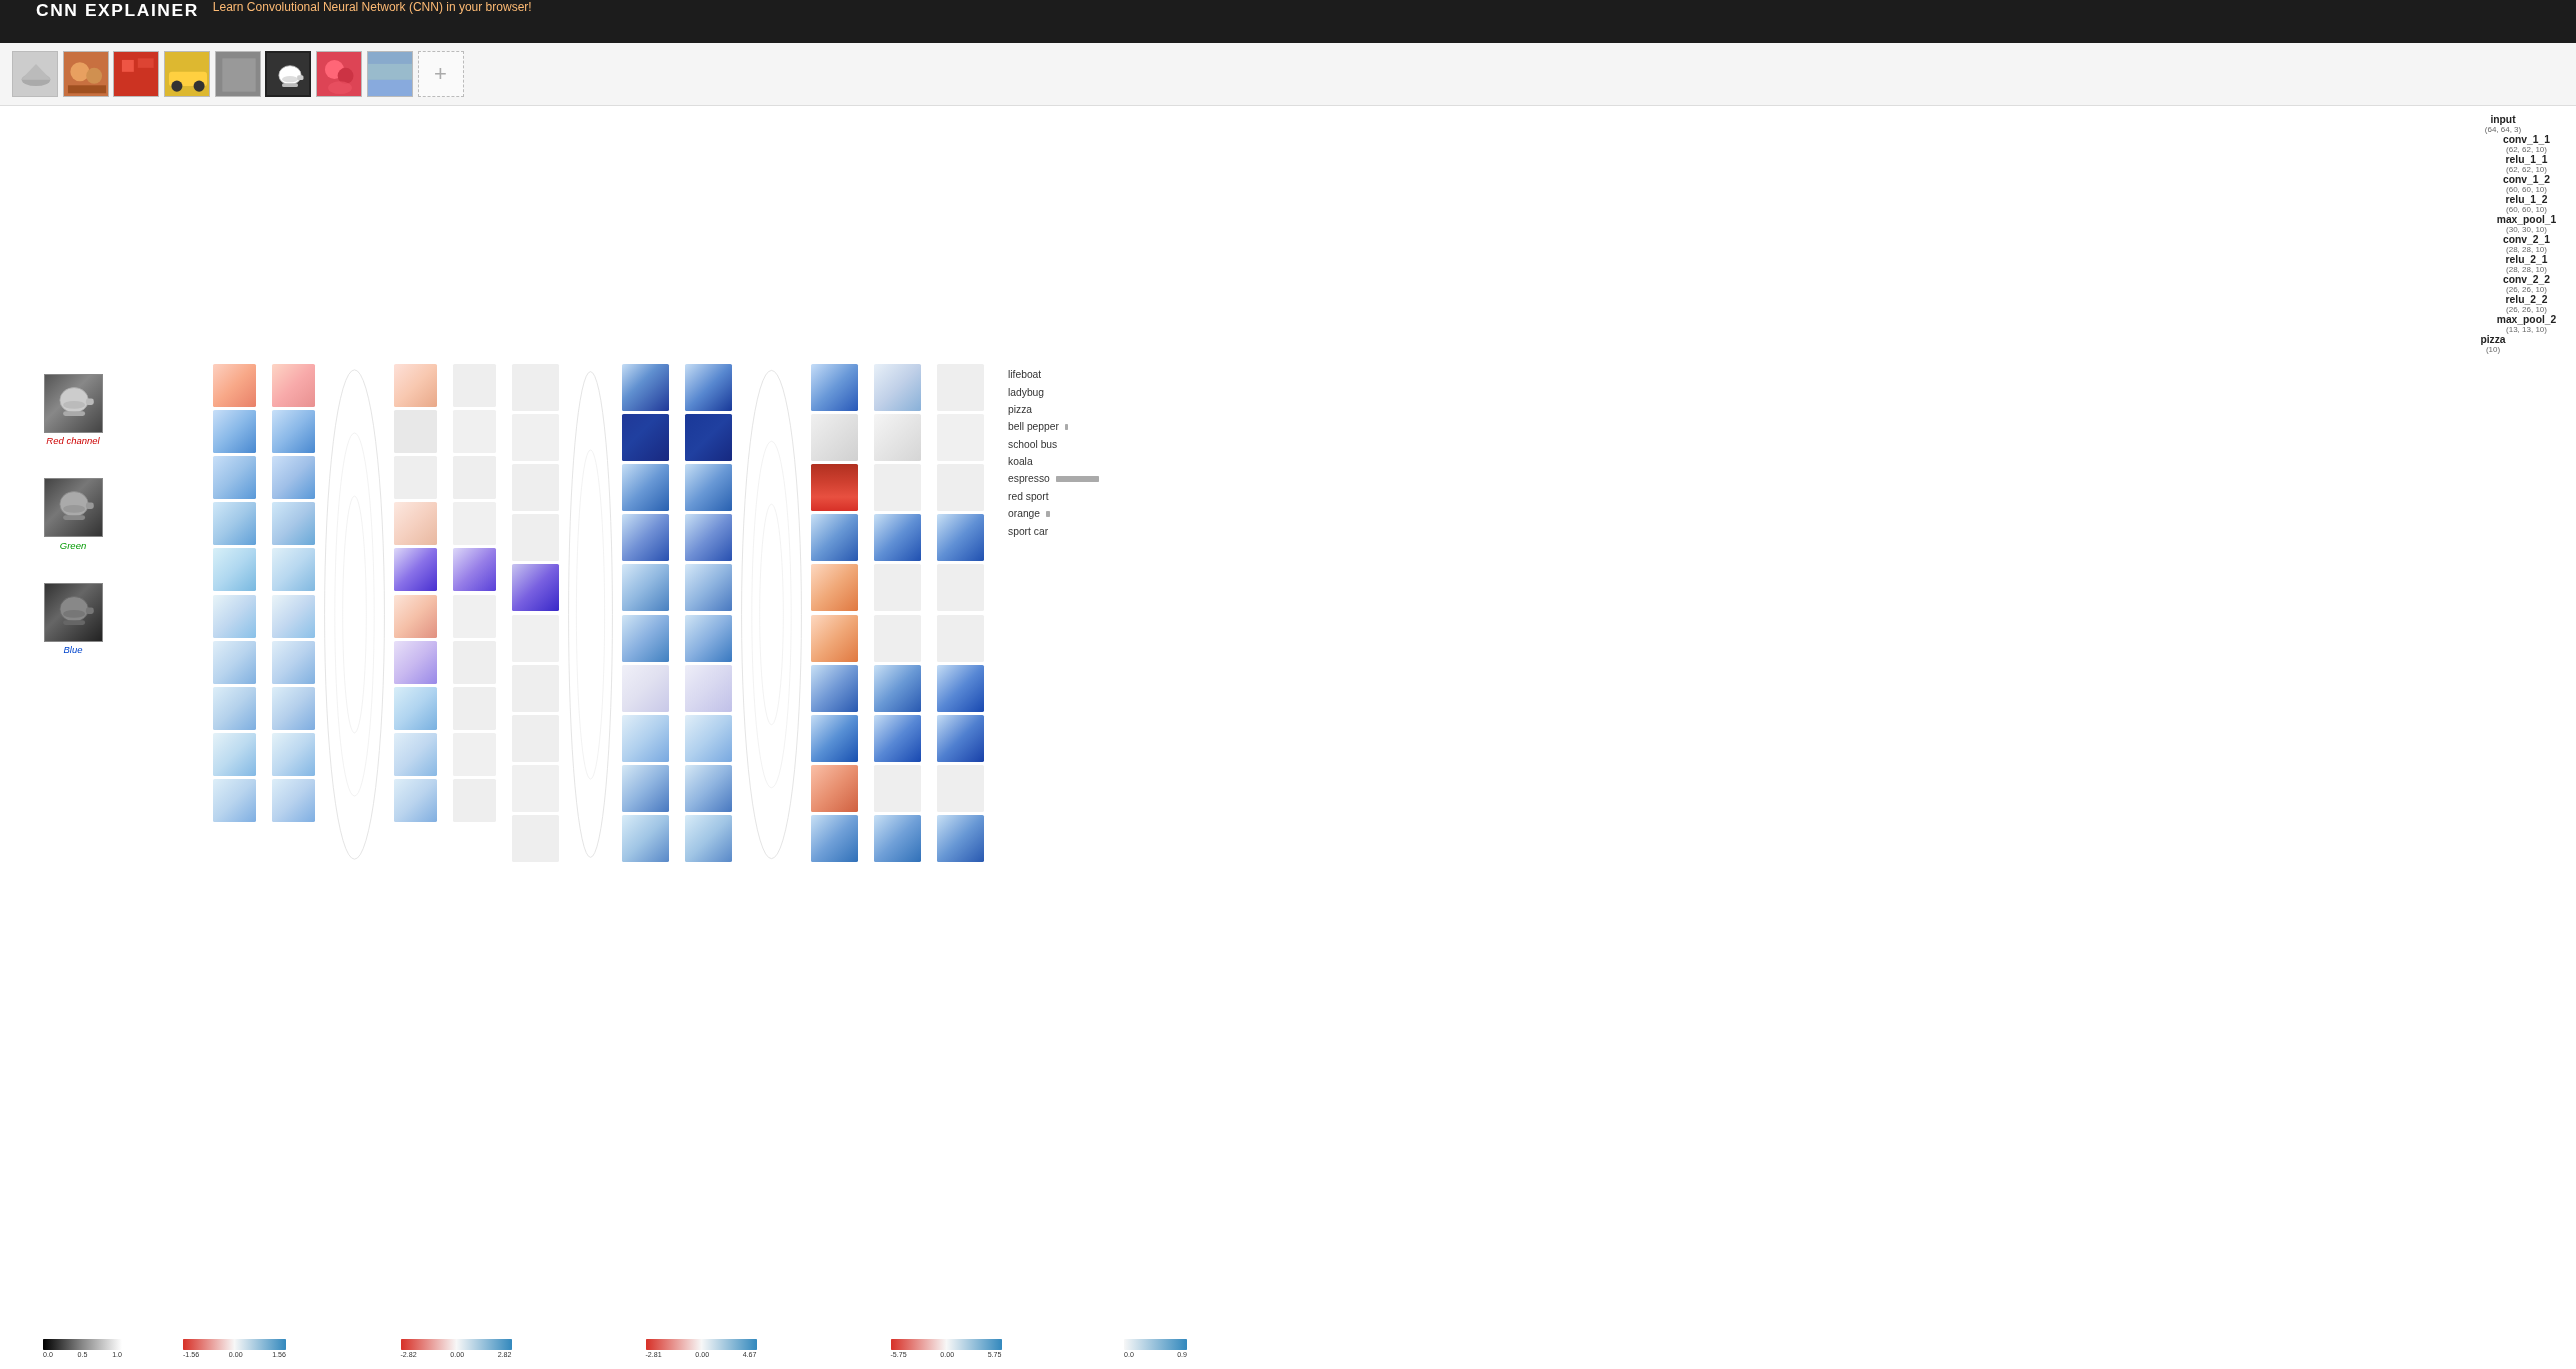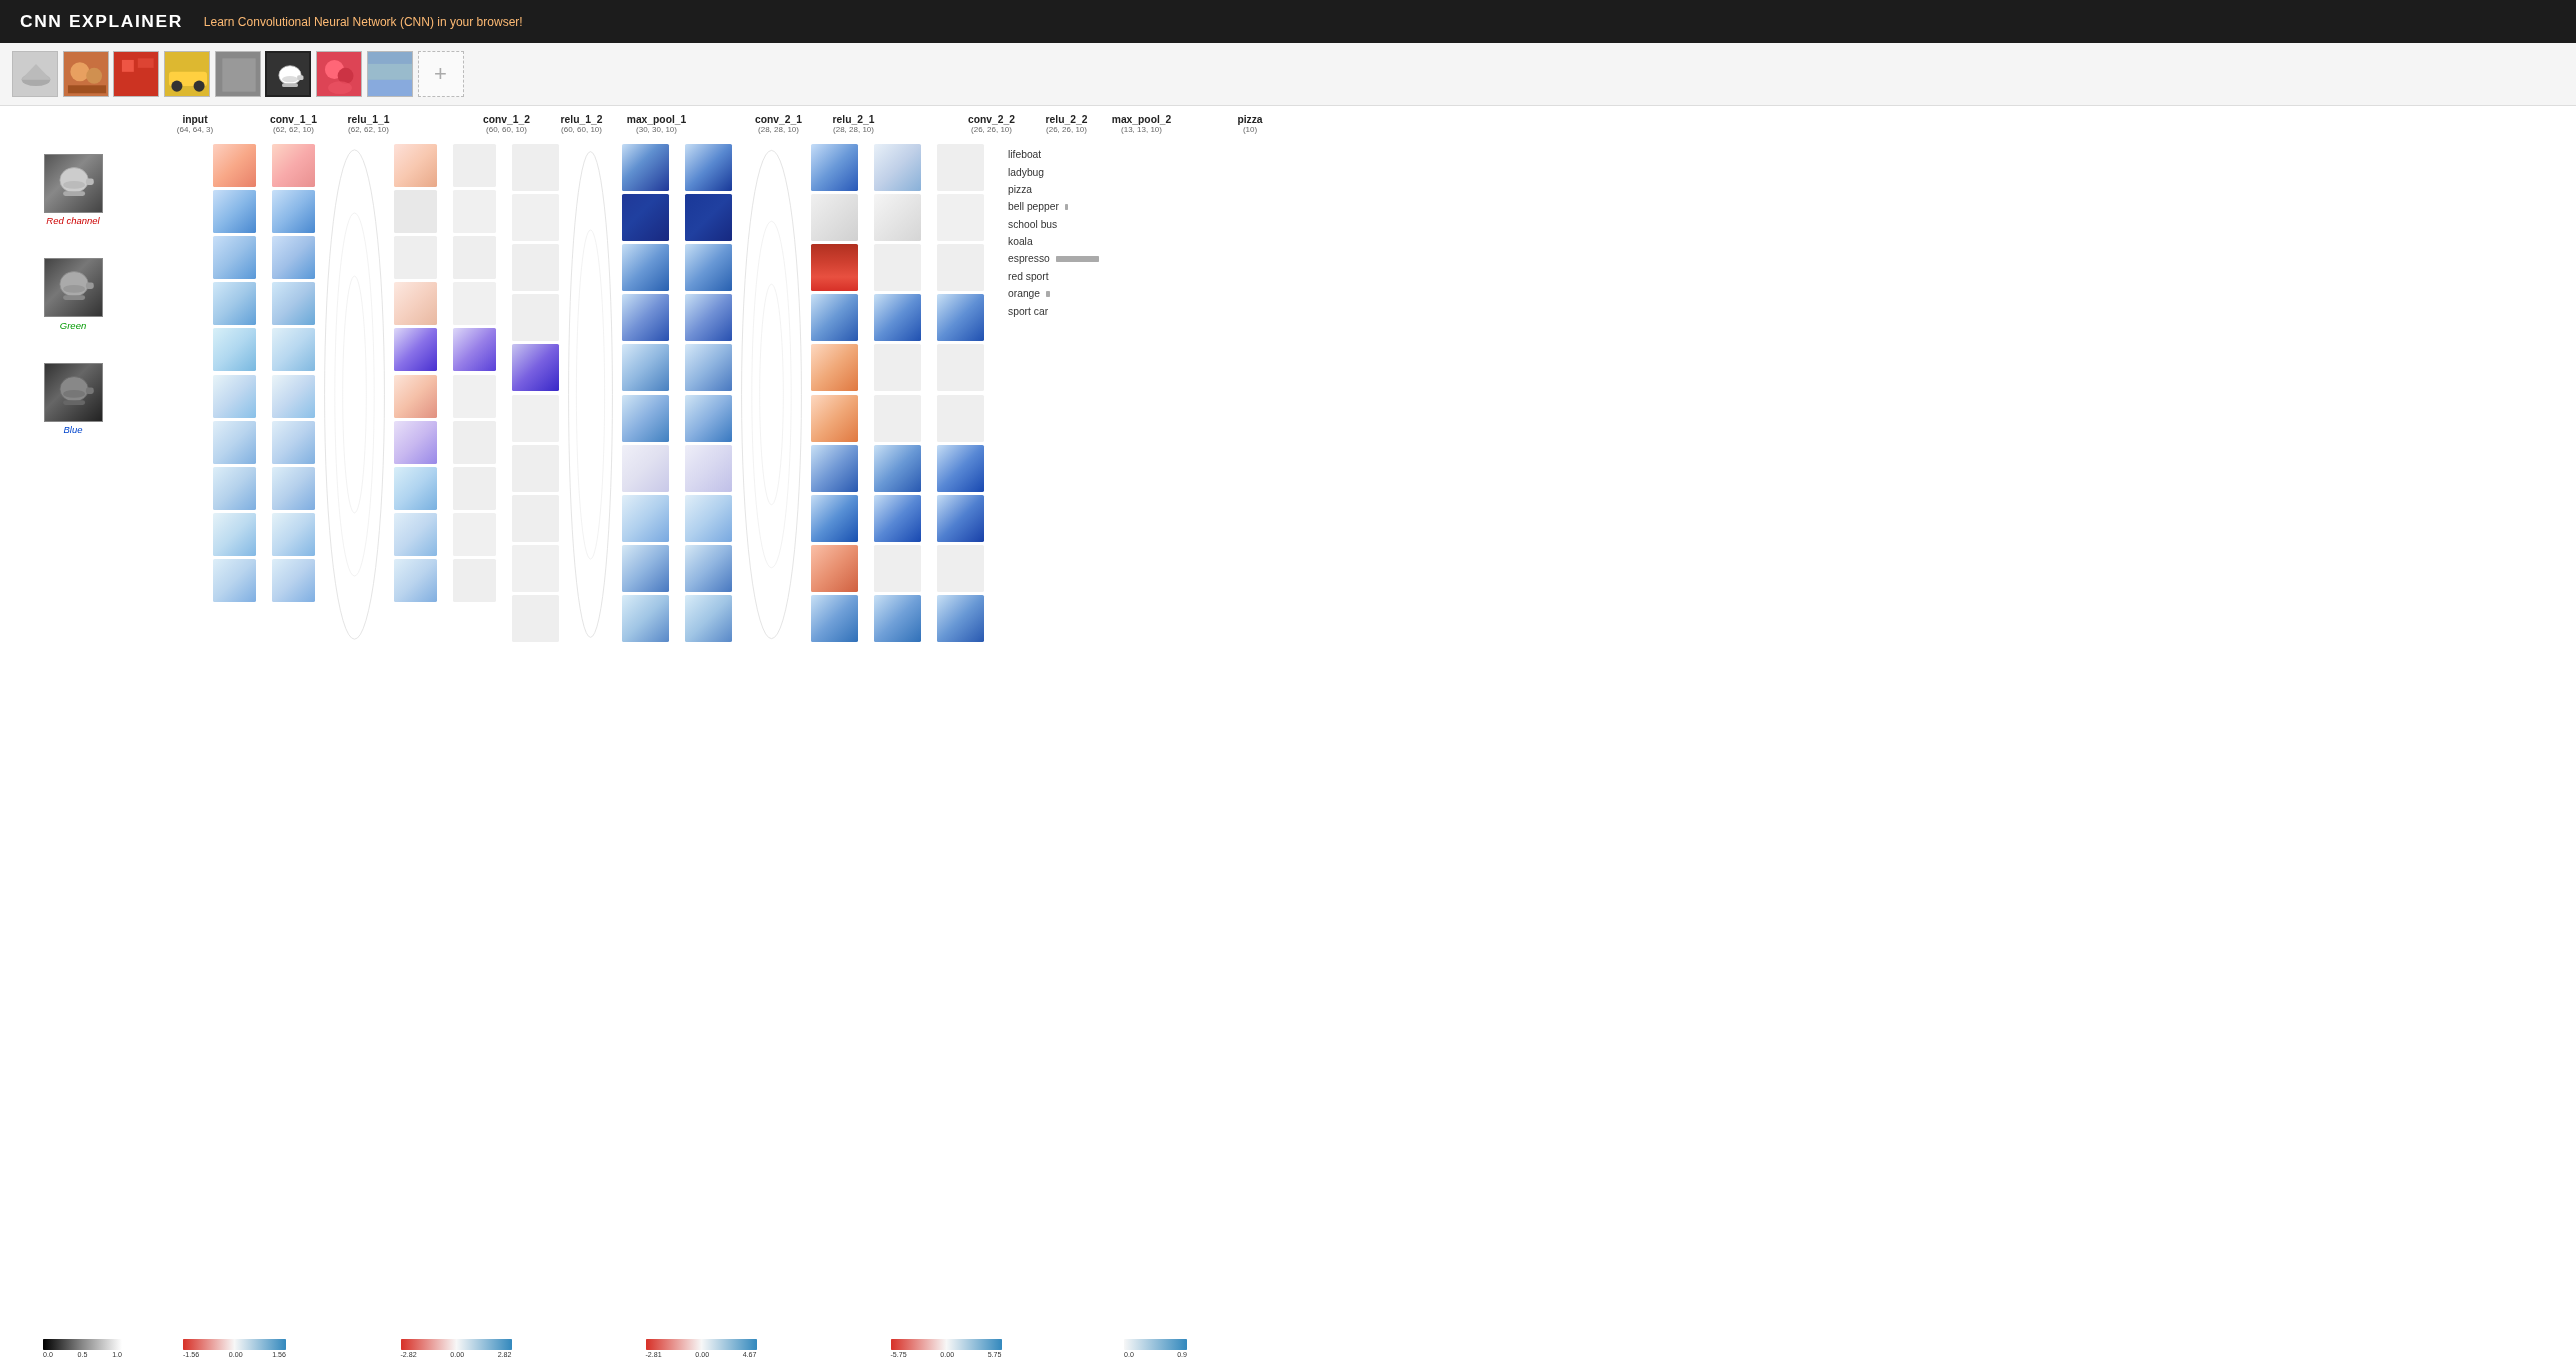--- a/index.html
+++ b/index.html
@@ -11,23 +11,23 @@
       min-height: 1369px;
       background: #fff;
       display: flex;
       flex-direction: column;
     }
 
     .top-bar {
       background: #1c1c1c;
       height: 43px;
       display: flex;
-      align-items: center;
-      padding: 0 20px;
-      gap: 21px;
+      align-items: flex-start;
+      padding: 0 36px;
+      gap: 14px;
       flex-shrink: 0;
     }
 
     .app-name {
       color: #fff;
       font-size: 17.4px;
       font-weight: 900;
       letter-spacing: 1.6px;
       font-family: 'Arial Black', Arial, sans-serif;
     }
@@ -81,20 +81,21 @@
 
     .viz-container {
       display: flex;
       flex-direction: column;
       flex: 1;
       padding: 0 12px;
     }
 
     .headers-row {
       display: flex;
+      flex-direction: column;
       align-items: flex-end;
       padding-bottom: 4px;
       padding-top: 8px;
       gap: 0;
     }
 
     .h-spacer { flex-shrink: 0; }
 
     .lh {
       display: flex;

